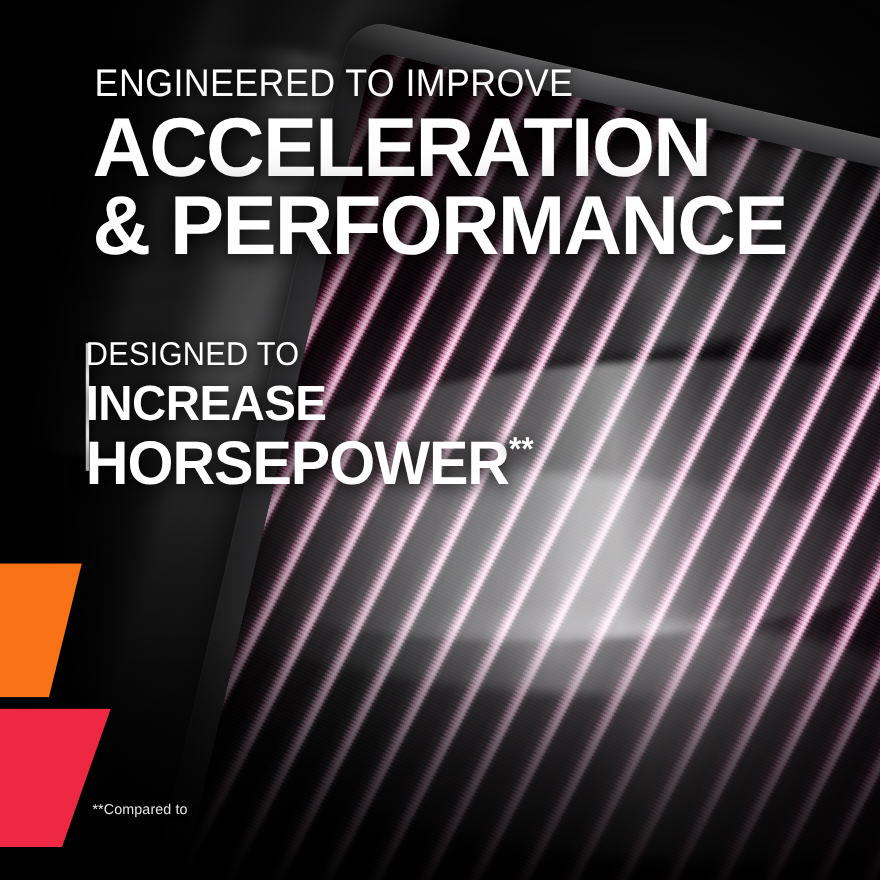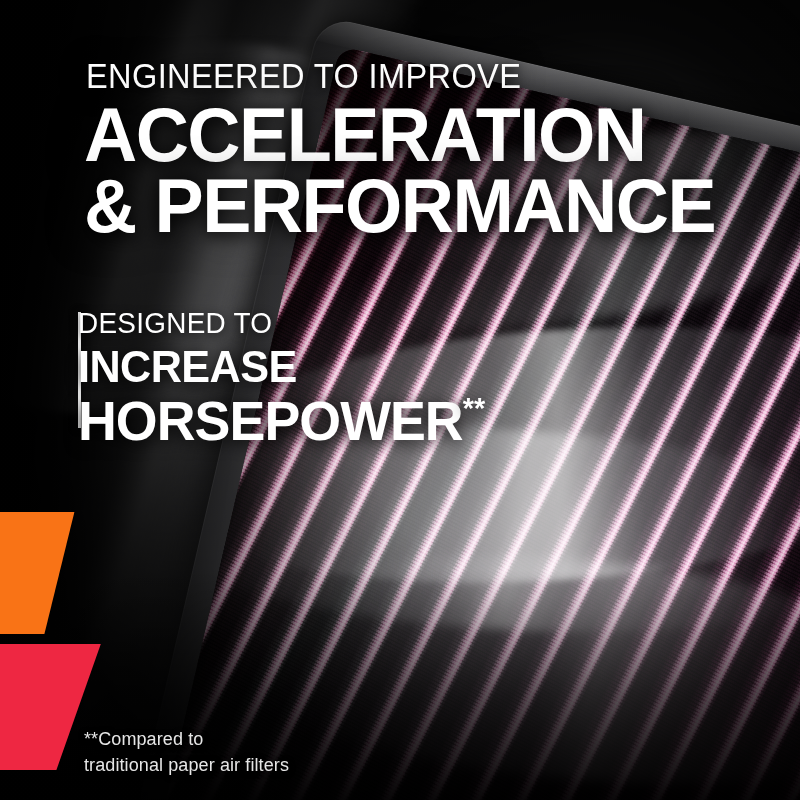--- a/index.html
+++ b/index.html
@@ -411,21 +411,21 @@
     font-size: 30px;
     font-weight: 700;
     vertical-align: 22px;
     letter-spacing: 0;
   }
 
   .footnote {
     position: absolute;
     left: 84px;
     top: 727px;
-    font-size: 18px;
+    font-size: 13px;
     line-height: 1.42;
     font-weight: 400;
     color: #e6e6e6;
     letter-spacing: 0.1px;
     text-shadow: 0 1px 6px rgba(0,0,0,0.9);
   }
   .footnote span { display: block; white-space: nowrap; }
 </style>
 </head>
 <body>
@@ -480,17 +480,16 @@
 
     <div class="subblock">
       <div class="rule"></div>
       <div class="sub-eyebrow">DESIGNED TO</div>
       <div class="sub-h1">INCREASE</div>
       <div class="sub-h2"><span>HORSEPOWER</span><span class="asterisks">**</span></div>
     </div>
 
     <div class="footnote">
       <span>**Compared to</span>
-      <span>traditional paper air filters</span>
     </div>
 
   </div>
 </div>
 
 </body></html>

